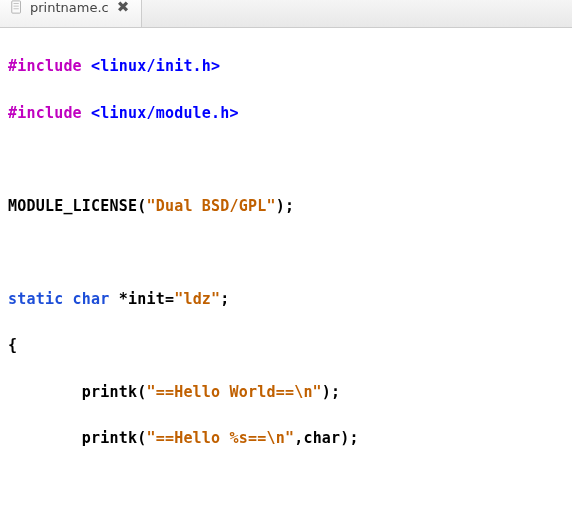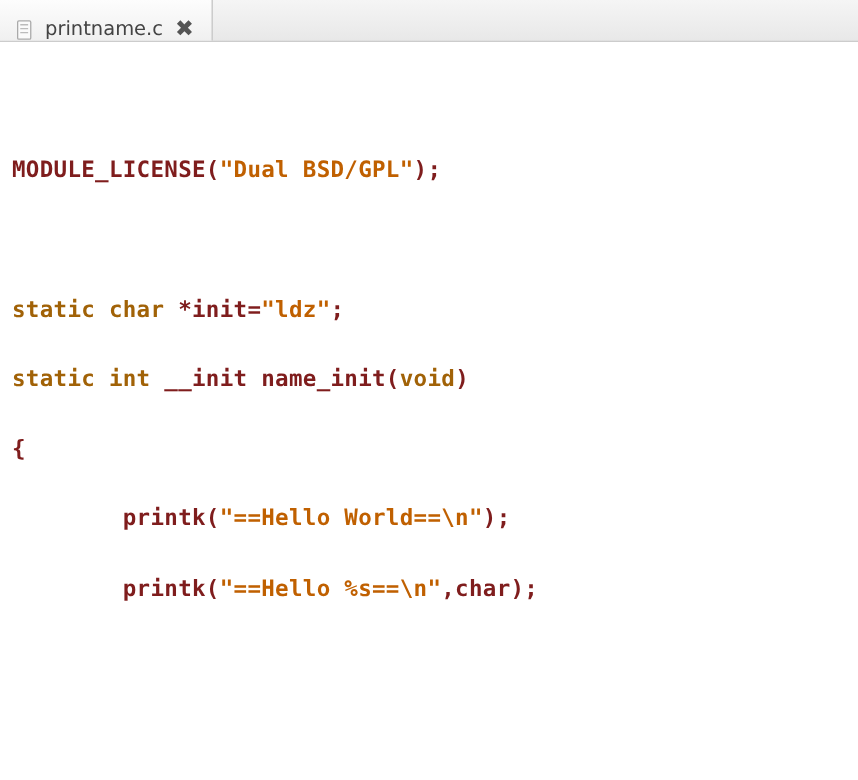--- a/index.html
+++ b/index.html
@@ -13,21 +13,21 @@
   }
   .tab-bar {
     background: linear-gradient(#f5f5f5, #e8e8e8);
     border-bottom: 1px solid #ccc;
     height: 28px;
     display: flex;
     align-items: stretch;
   }
   .tab {
     display: flex;
-    align-items: flex-end;
+    align-items: flex-start;
     gap: 6px;
     padding: 0 10px;
     background: linear-gradient(#fdfdfd, #f0f0f0);
     border-right: 1px solid #ccc;
     font-family: "DejaVu Sans", Arial, sans-serif;
     font-size: 13px;
     color: #444;
   }
   .tab-icon {
     width: 14px; height: 14px;
@@ -44,22 +44,22 @@
   .editor {
     padding: 4px 8px 8px 8px;
     white-space: pre;
     line-height: 1.55;
     font-weight: bold;
     letter-spacing: 0.2px;
   }
   .code-line { display:block; min-height: 1.55em; }
   .c-pp   { color: #c000c0; }  
   .c-inc  { color: #0000ff; }  
-  .c-kw   { color: #a16207; font-weight: bold; } 
-  .c-id   { color: #7f1d1d; }  
+  .c-kw   { color: #1d4ed8; font-weight: bold; } 
+  .c-id   { color: #000000; }  
   .c-str  { color: #c06000; }
 </style>
 </head>
 <body>
 
 <div class="tab-bar">
   <div class="tab">
     <span class="tab-icon">
       <svg viewBox="0 0 16 16">
         <rect x="2" y="1" width="10" height="14" rx="1" fill="#fafafa" stroke="#aaa" stroke-width="1"></rect>
@@ -67,25 +67,26 @@
         <line x1="4" y1="7" x2="10" y2="7" stroke="#bbb" stroke-width="1"></line>
         <line x1="4" y1="10" x2="10" y2="10" stroke="#bbb" stroke-width="1"></line>
       </svg>
     </span>
     <span>printname.c</span>
     <span class="tab-close">✖</span>
   </div>
 </div>
 
 <div class="editor">
+<span class="code-line"><span class="c-pp">#include </span><span class="c-inc">&lt;linux/init.h&gt;</span></span>
+<span class="code-line"><span class="c-pp">#include </span><span class="c-inc">&lt;linux/module.h&gt;</span></span>
 <span class="code-line"> </span>
 <span class="code-line"><span class="c-id">MODULE_LICENSE(</span><span class="c-str">"Dual BSD/GPL"</span><span class="c-id">);</span></span>
 <span class="code-line"> </span>
 <span class="code-line"><span class="c-kw">static char </span><span class="c-id">*init=</span><span class="c-str">"ldz"</span><span class="c-id">;</span></span>
-<span class="code-line"><span class="c-kw">static int </span><span class="c-id">__init name_init(</span><span class="c-kw">void</span><span class="c-id">)</span></span>
 <span class="code-line"><span class="c-id">{</span></span>
 <span class="code-line"><span class="c-id">        printk(</span><span class="c-str">"==Hello World==\n"</span><span class="c-id">);</span></span>
 <span class="code-line"><span class="c-id">        printk(</span><span class="c-str">"==Hello %s==\n"</span><span class="c-id">,char);</span></span>
 
 
 
 
 
 
 

